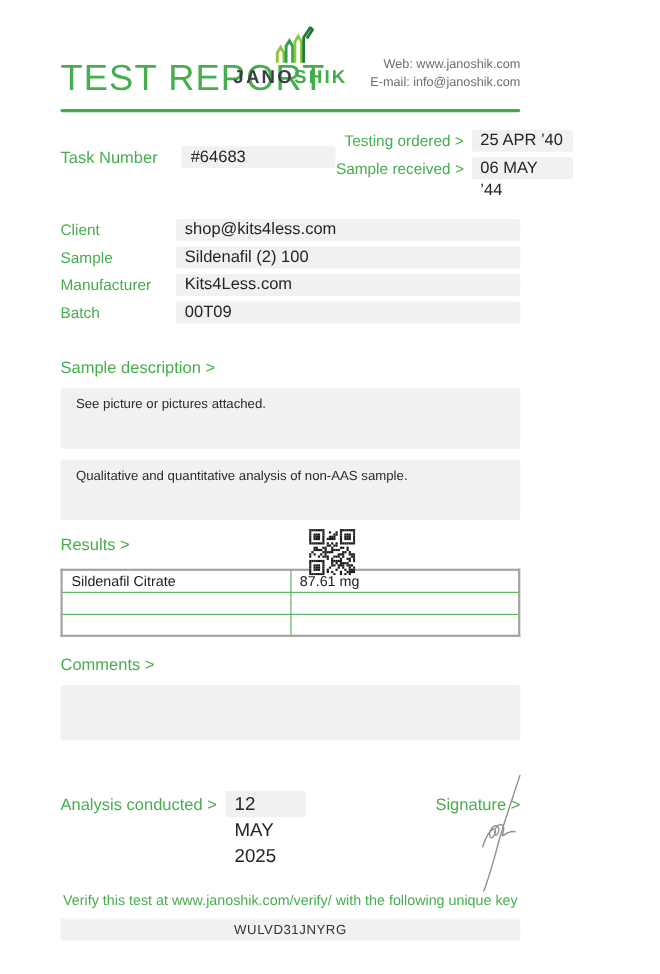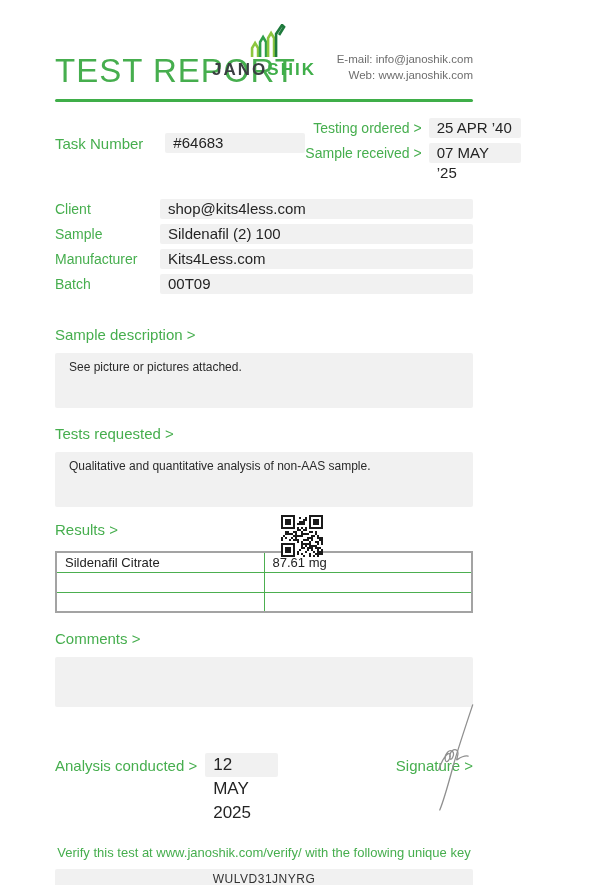--- a/index.html
+++ b/index.html
@@ -115,39 +115,39 @@
           <path stroke="#8cc63f" d="M30,33 L30,14 L33,9 L36,14 L36,33"></path>
           <path stroke="#1e7a3c" d="M38,33 L38,10 L44,1 L46,3 L41,11"></path>
         </g>
       </svg>
       <div class="logo-text">
         <span class="jano">JANO</span><span class="shik">SHIK</span>
       </div>
     </div>
 
     <div class="contact">
+      <div>Web: www.janoshik.com</div>
       <div>E-mail: info@janoshik.com</div>
-      <div>Web: www.janoshik.com</div>
     </div>
   </div>
   <div class="divider"></div>
 
   <div class="task-section">
     <div class="task-left">
       <span class="green-label">Task Number</span>
       <span class="value-box task-number-box">#64683</span>
     </div>
     <div class="task-right">
       <div class="date-row">
         <span class="green-label">Testing ordered  &gt;</span>
         <span class="value-box date-box">25 APR ’40</span>
       </div>
       <div class="date-row">
         <span class="green-label">Sample received &gt;</span>
-        <span class="value-box date-box">07 MAY ’25</span>
+        <span class="value-box date-box">06 MAY ’44</span>
       </div>
     </div>
   </div>
 
   <div class="info-section">
     <div class="info-row">
       <span class="green-label">Client</span>
       <span class="value-box">shop@kits4less.com</span>
     </div>
     <div class="info-row">
@@ -160,21 +160,20 @@
     </div>
     <div class="info-row">
       <span class="green-label">Batch</span>
       <span class="value-box">00T09</span>
     </div>
   </div>
 
   <div class="section-heading sample-desc-heading">Sample description &gt;</div>
   <div class="text-box">See picture or pictures attached.</div>
 
-  <div class="section-heading tests-heading">Tests requested &gt;</div>
   <div class="text-box">Qualitative and quantitative analysis of non-AAS sample.</div>
 
   <div class="results-area">
     <div class="qr-code" id="qr"><svg width="42" height="42" viewBox="0 0 42 42">
           <rect width="42" height="42" fill="#fff"></rect>
           <g fill="#1a1a1a">
             <rect x="0" y="0" width="2" height="2"></rect>
             <rect x="2" y="0" width="2" height="2"></rect>
             <rect x="4" y="0" width="2" height="2"></rect>
             <rect x="6" y="0" width="2" height="2"></rect>

